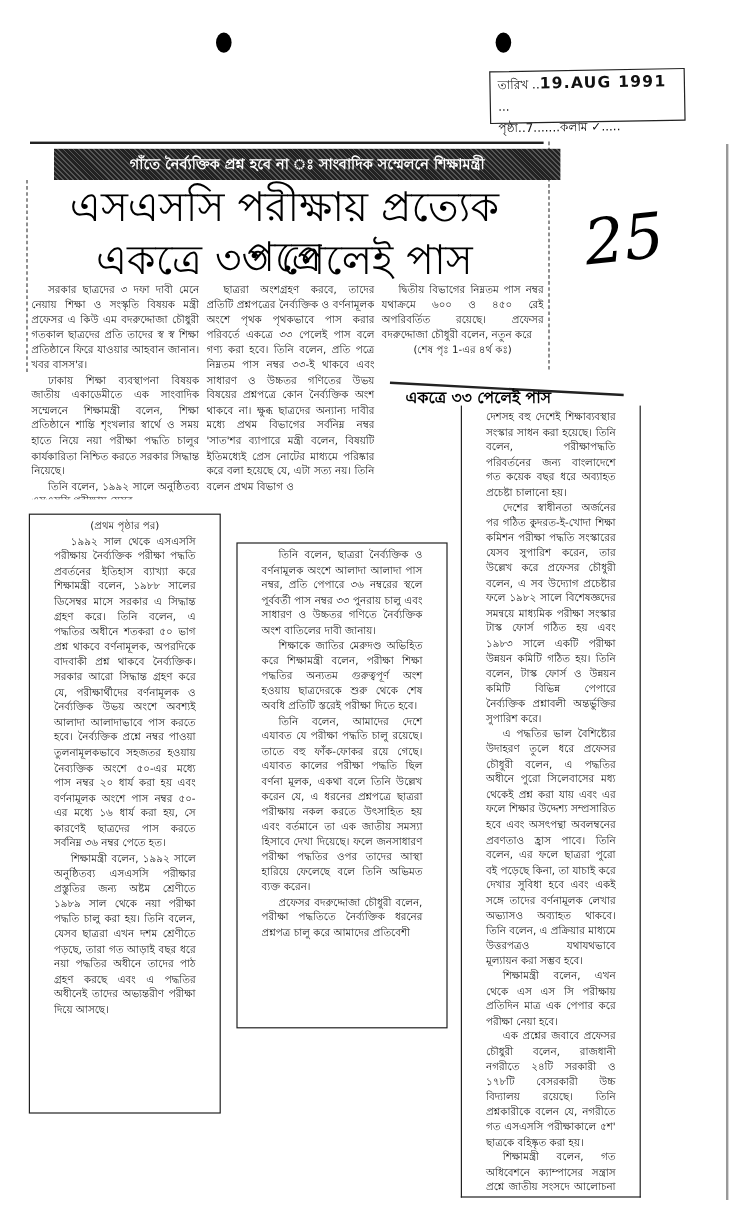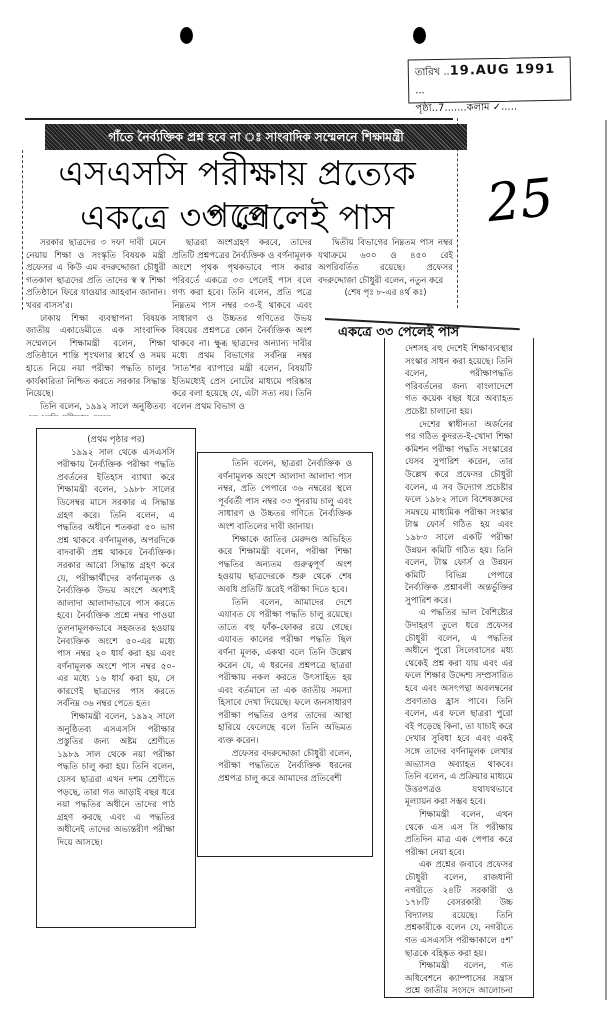--- a/index.html
+++ b/index.html
@@ -51,24 +51,24 @@
 <div class="col" style="left:26px;top:236px;width:140px;height:180px;">
   <p>সরকার ছাত্রদের ৩ দফা দাবী মেনে নেয়ায় শিক্ষা ও সংস্কৃতি বিষয়ক মন্ত্রী প্রফেসর এ কিউ এম বদরুদ্দোজা চৌধুরী গতকাল ছাত্রদের প্রতি তাদের স্ব স্ব শিক্ষা প্রতিষ্ঠানে ফিরে যাওয়ার আহবান জানান। খবর বাসস'র।</p>
   <p>ঢাকায় শিক্ষা ব্যবস্থাপনা বিষয়ক জাতীয় একাডেমীতে এক সাংবাদিক সম্মেলনে শিক্ষামন্ত্রী বলেন, শিক্ষা প্রতিষ্ঠানে শান্তি শৃংখলার স্বার্থে ও সময় হাতে নিয়ে নয়া পরীক্ষা পদ্ধতি চালুর কার্যকারিতা নিশ্চিত করতে সরকার সিদ্ধান্ত নিয়েছে।</p>
   <p>তিনি বলেন, ১৯৯২ সালে অনুষ্ঠিতব্য এসএসসি পরীক্ষায় যেসব</p>
 </div>
 <div class="col" style="left:172px;top:236px;width:140px;height:180px;">
   <p>ছাত্ররা অংশগ্রহণ করবে, তাদের প্রতিটি প্রশ্নপত্রের নৈর্ব্যক্তিক ও বর্ণনামূলক অংশে পৃথক পৃথকভাবে পাস করার পরিবর্তে একত্রে ৩৩ পেলেই পাস বলে গণ্য করা হবে। তিনি বলেন, প্রতি পত্রে নিম্নতম পাস নম্বর ৩৩-ই থাকবে এবং সাধারণ ও উচ্চতর গণিতের উভয় বিষয়ের প্রশ্নপত্রে কোন নৈর্ব্যক্তিক অংশ থাকবে না। ক্ষুব্ধ ছাত্রদের অন্যান্য দাবীর মধ্যে প্রথম বিভাগের সর্বনিম্ন নম্বর 'সাত'শর ব্যাপারে মন্ত্রী বলেন, বিষয়টি ইতিমধ্যেই প্রেস নোটের মাধ্যমে পরিষ্কার করে বলা হয়েছে যে, এটা সত্য নয়। তিনি বলেন প্রথম বিভাগ ও</p>
 </div>
 <div class="col" style="left:318px;top:236px;width:135px;height:62px;">
   <p>দ্বিতীয় বিভাগের নিম্নতম পাস নম্বর যথাক্রমে ৬০০ ও ৪৫০ রেই অপরিবর্তিত রয়েছে। প্রফেসর বদরুদ্দোজা চৌধুরী বলেন, নতুন করে</p>
-  <div class="cont-note">(শেষ পৃঃ ৮-এর ৪র্থ কঃ)</div>
+  <div class="cont-note">(শেষ পৃঃ 1-এর ৪র্থ কঃ)</div>
 </div>
 
-<div class="col boxed" style="left:36px;top:428px;width:160px;height:500px;">
+<div class="col boxed" style="left:24px;top:428px;width:160px;height:500px;">
   <div class="cont-note">(প্রথম পৃষ্ঠার পর)</div>
   <p>১৯৯২ সাল থেকে এসএসসি পরীক্ষায় নৈর্ব্যক্তিক পরীক্ষা পদ্ধতি প্রবর্তনের ইতিহাস ব্যাখ্যা করে শিক্ষামন্ত্রী বলেন, ১৯৮৮ সালের ডিসেম্বর মাসে সরকার এ সিদ্ধান্ত গ্রহণ করে। তিনি বলেন, এ পদ্ধতির অধীনে শতকরা ৫০ ভাগ প্রশ্ন থাকবে বর্ণনামূলক, অপরদিকে বাদবাকী প্রশ্ন থাকবে নৈর্ব্যক্তিক। সরকার আরো সিদ্ধান্ত গ্রহণ করে যে, পরীক্ষার্থীদের বর্ণনামূলক ও নৈর্ব্যক্তিক উভয় অংশে অবশ্যই আলাদা আলাদাভাবে পাস করতে হবে। নৈর্ব্যক্তিক প্রশ্নে নম্বর পাওয়া তুলনামূলকভাবে সহজতর হওয়ায় নৈব্যক্তিক অংশে ৫০-এর মধ্যে পাস নম্বর ২০ ধার্য করা হয় এবং বর্ণনামূলক অংশে পাস নম্বর ৫০-এর মধ্যে ১৬ ধার্য করা হয়, সে কারণেই ছাত্রদের পাস করতে সর্বনিম্ন ৩৬ নম্বর পেতে হত।</p>
   <p>শিক্ষামন্ত্রী বলেন, ১৯৯২ সালে অনুষ্ঠিতব্য এসএসসি পরীক্ষার প্রস্তুতির জন্য অষ্টম শ্রেণীতে ১৯৮৯ সাল থেকে নয়া পরীক্ষা পদ্ধতি চালু করা হয়। তিনি বলেন, যেসব ছাত্ররা এখন দশম শ্রেণীতে পড়ছে, তারা গত আড়াই বছর ধরে নয়া পদ্ধতির অধীনে তাদের পাঠ গ্রহণ করছে এবং এ পদ্ধতির অধীনেই তাদের অভ্যন্তরীণ পরীক্ষা দিয়ে আসছে।</p>
 </div>
 
 <div class="col boxed" style="left:197px;top:452px;width:176px;height:405px;">
   <p>তিনি বলেন, ছাত্ররা নৈর্ব্যক্তিক ও বর্ণনামূলক অংশে আলাদা আলাদা পাস নম্বর, প্রতি পেপারে ৩৬ নম্বরের স্থলে পূর্ববর্তী পাস নম্বর ৩৩ পুনরায় চালু এবং সাধারণ ও উচ্চতর গণিতে নৈর্ব্যক্তিক অংশ বাতিলের দাবী জানায়।</p>
   <p>শিক্ষাকে জাতির মেরুদণ্ড অভিহিত করে শিক্ষামন্ত্রী বলেন, পরীক্ষা শিক্ষা পদ্ধতির অন্যতম গুরুত্বপূর্ণ অংশ হওয়ায় ছাত্রদেরকে শুরু থেকে শেষ অবধি প্রতিটি স্তরেই পরীক্ষা দিতে হবে।</p>
   <p>তিনি বলেন, আমাদের দেশে এযাবত যে পরীক্ষা পদ্ধতি চালু রয়েছে। তাতে বহু ফাঁক-ফোকর রয়ে গেছে। এযাবত কালের পরীক্ষা পদ্ধতি ছিল বর্ণনা মূলক, একথা বলে তিনি উল্লেখ করেন যে, এ ধরনের প্রশ্নপত্রে ছাত্ররা পরীক্ষায় নকল করতে উৎসাহিত হয় এবং বর্তমানে তা এক জাতীয় সমস্যা হিসাবে দেখা দিয়েছে। ফলে জনসাধারণ পরীক্ষা পদ্ধতির ওপর তাদের আস্থা হারিয়ে ফেলেছে বলে তিনি অভিমত ব্যক্ত করেন।</p>
   <p>প্রফেসর বদরুদ্দোজা চৌধুরী বলেন, পরীক্ষা পদ্ধতিতে নৈর্ব্যক্তিক ধরনের প্রশ্নপত্র চালু করে আমাদের প্রতিবেশী</p>

